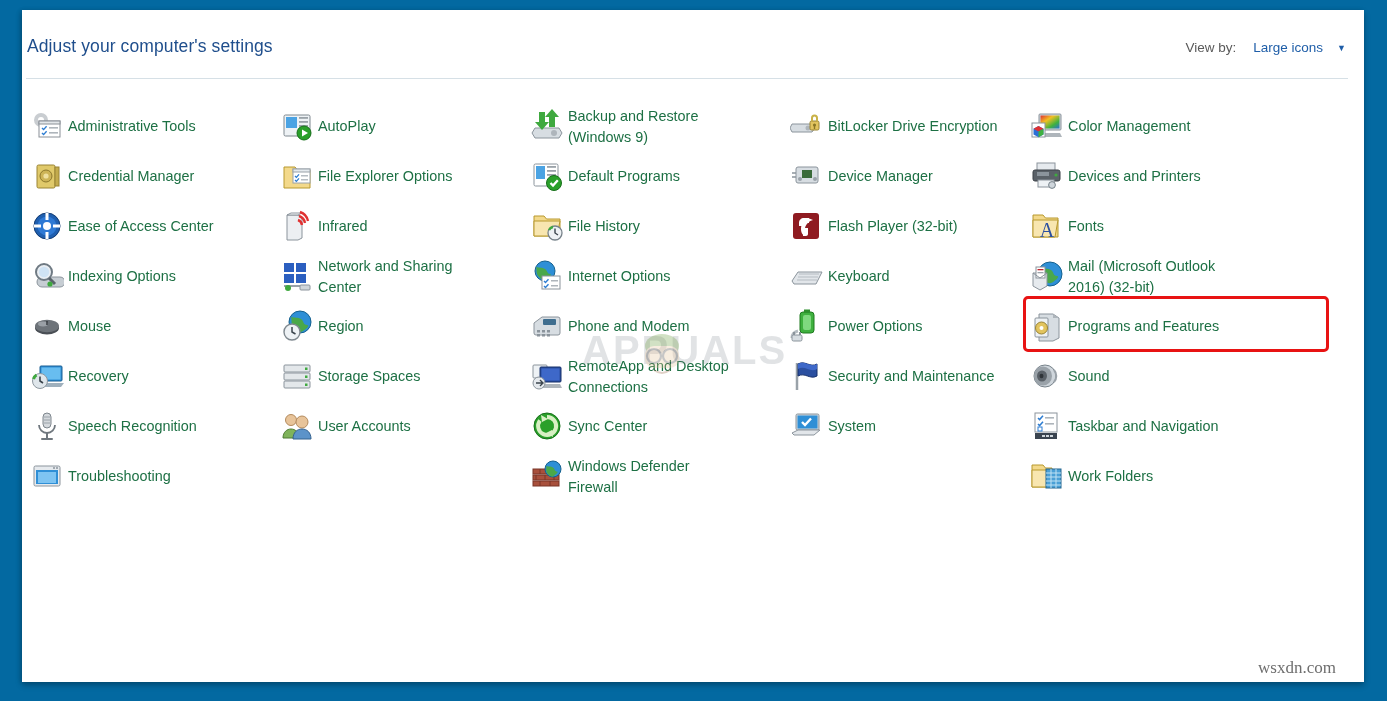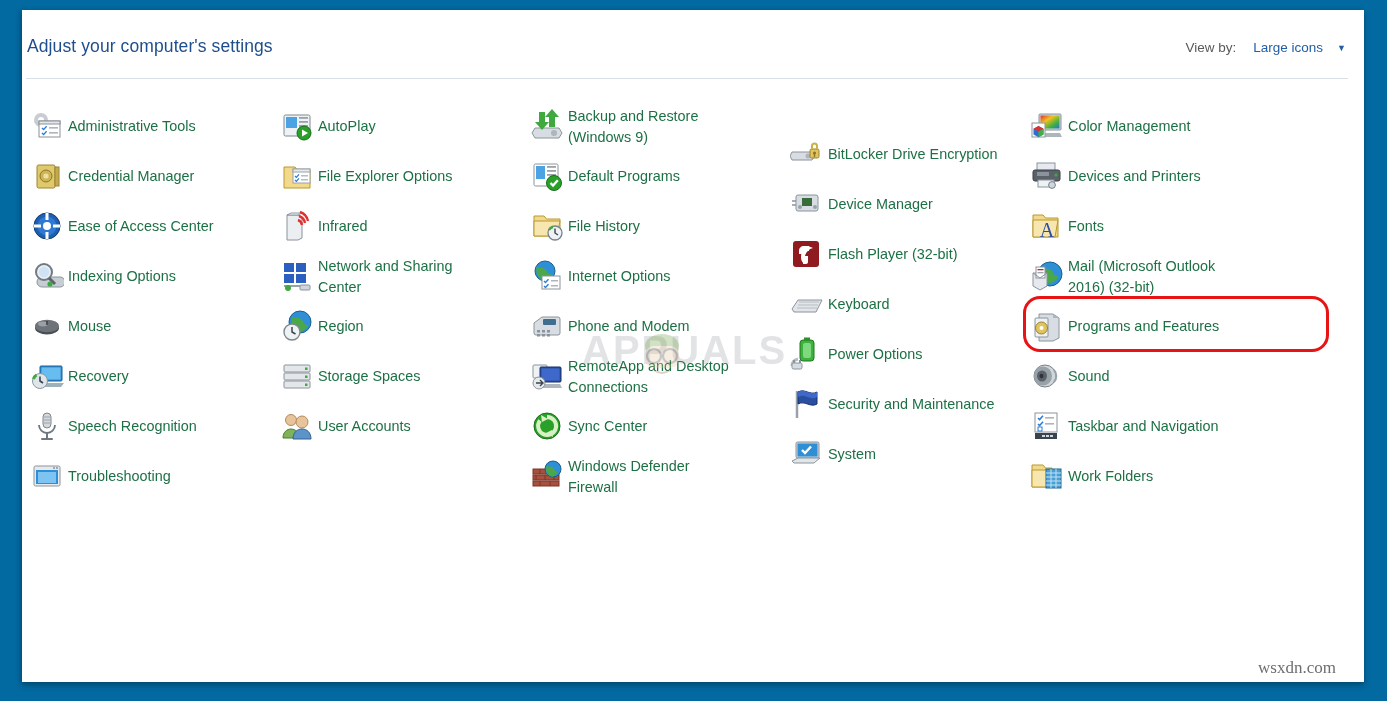--- a/index.html
+++ b/index.html
@@ -87,21 +87,21 @@
     top: 89px;
     width: 1330px;
     display: flex;
   }
   .col {
     position: relative;
   }
   .col-0 { width: 250px; }
   .col-1 { width: 250px; }
   .col-2 { width: 260px; }
-  .col-3 { width: 240px; margin-top: 28px; }
+  .col-3 { width: 240px; }
   .col-4 { width: 300px; }
 
   .cp-item {
     position: relative;
     display: flex;
     align-items: center;
     gap: 4px;
     height: 50px;
     padding: 3px 6px 0 4px;
     box-sizing: border-box;
@@ -119,21 +119,21 @@
     line-height: 1.42;
     color: #1d7044;
     padding-top: 2px;
     white-space: pre-line;
   }
 
   
   .cp-item.highlight {
     outline: 3px solid #e81313;
     outline-offset: 0px;
-    border-radius: 14px;
+    border-radius: 2px;
   }
 
   
   .ico svg { display:block; width:34px; height:34px; }
 
   
   #watermark {
     position: absolute;
     left: 560px;
     top: 318px;

